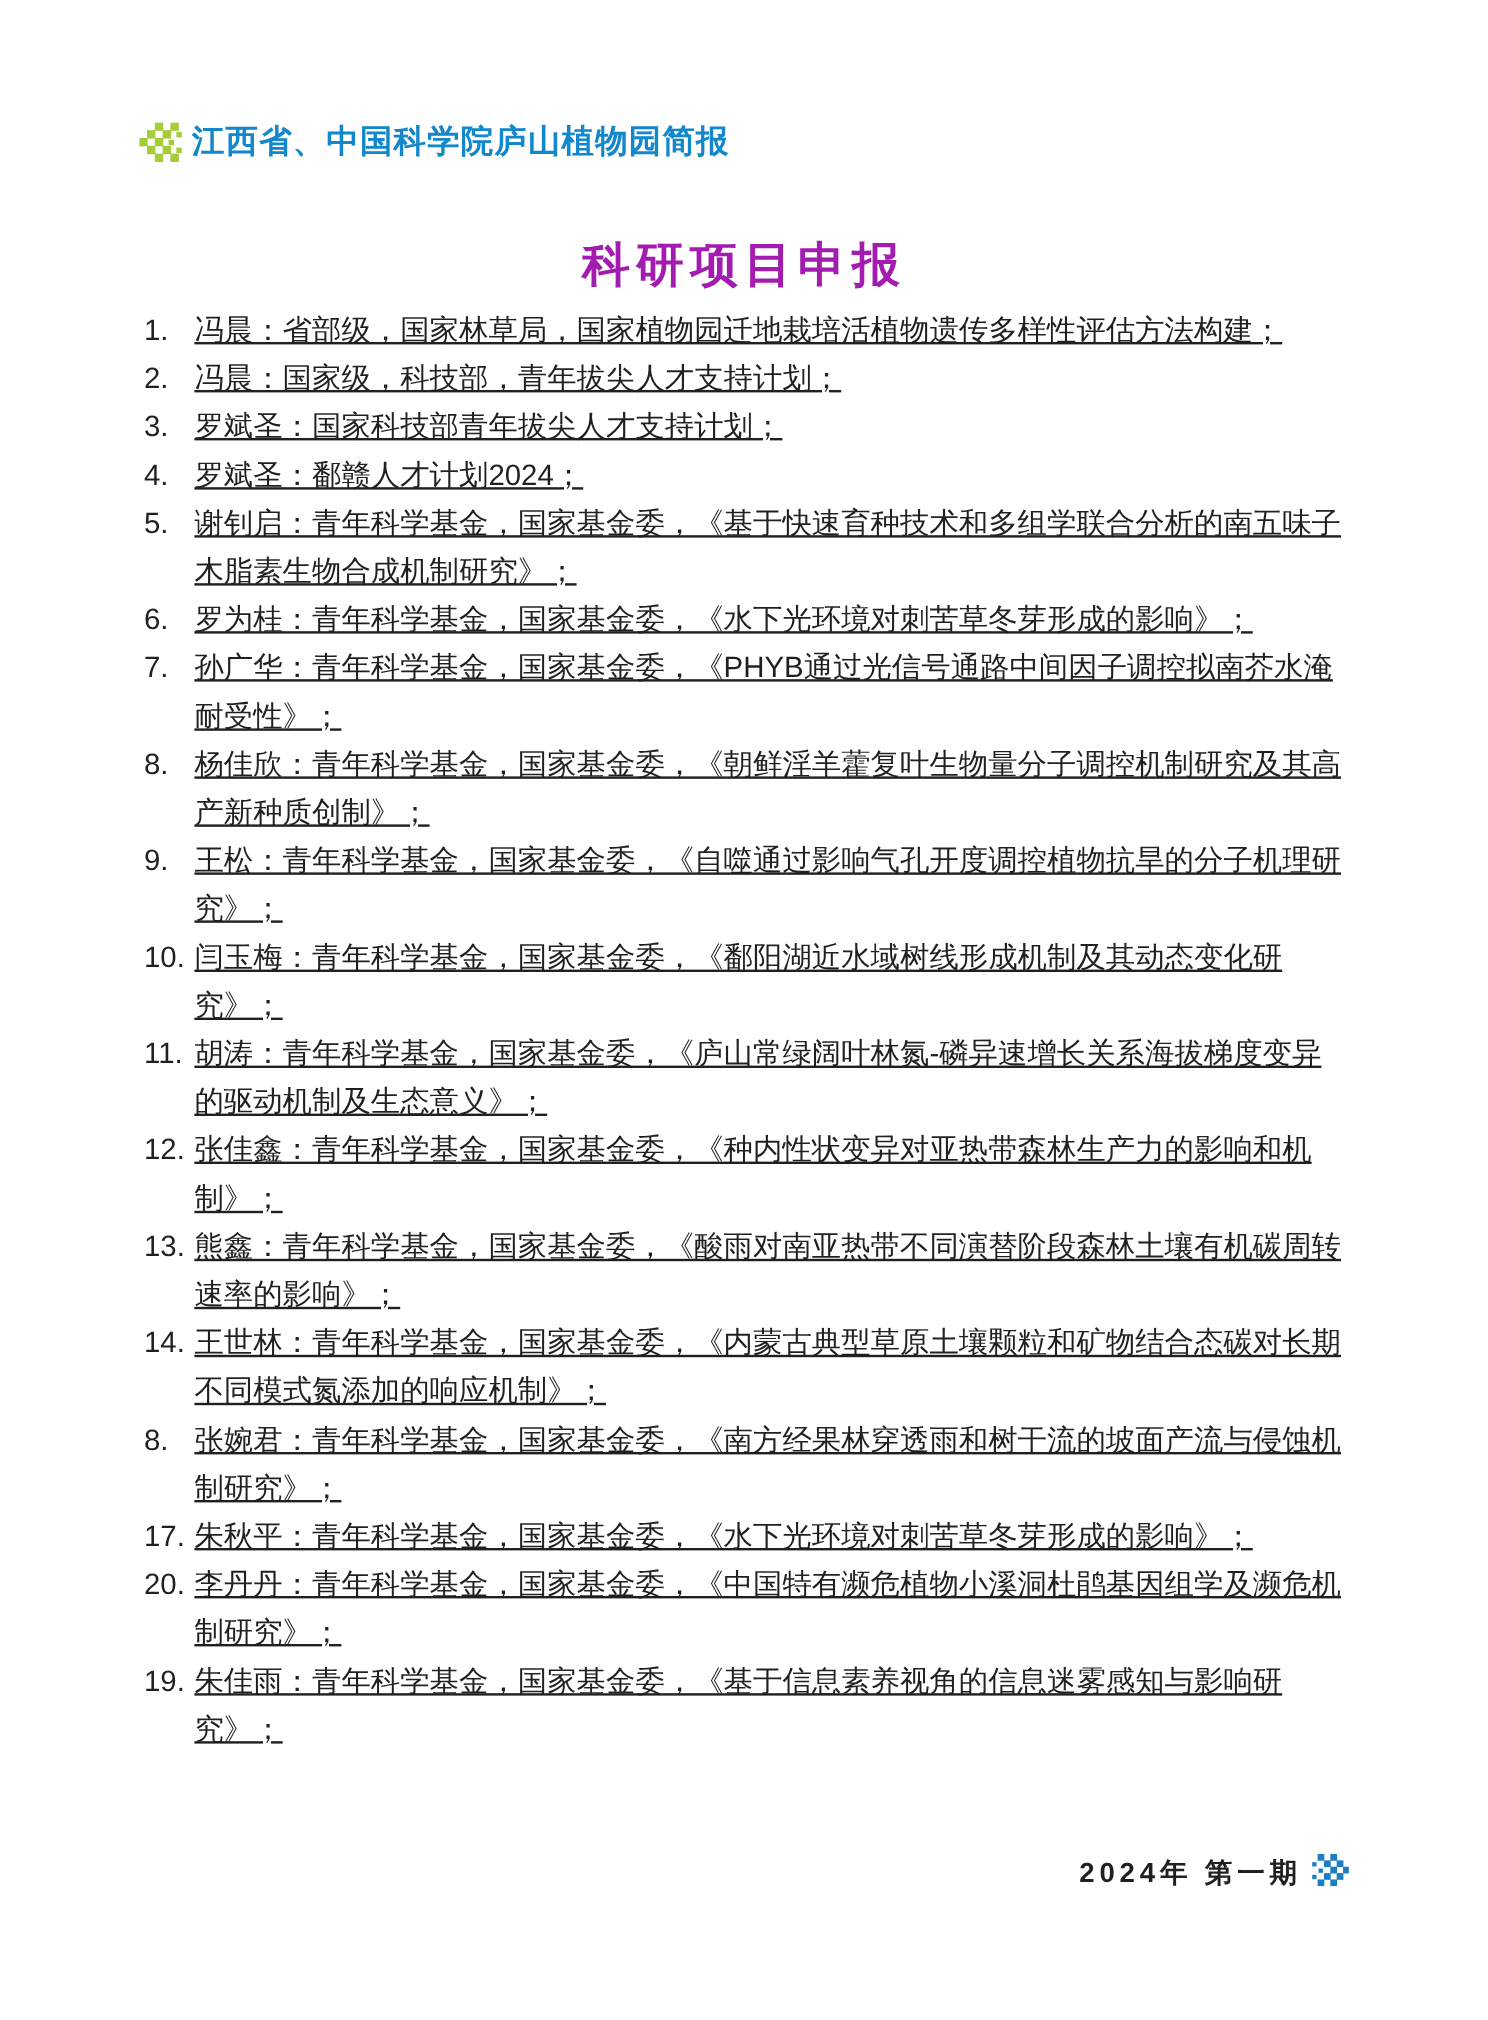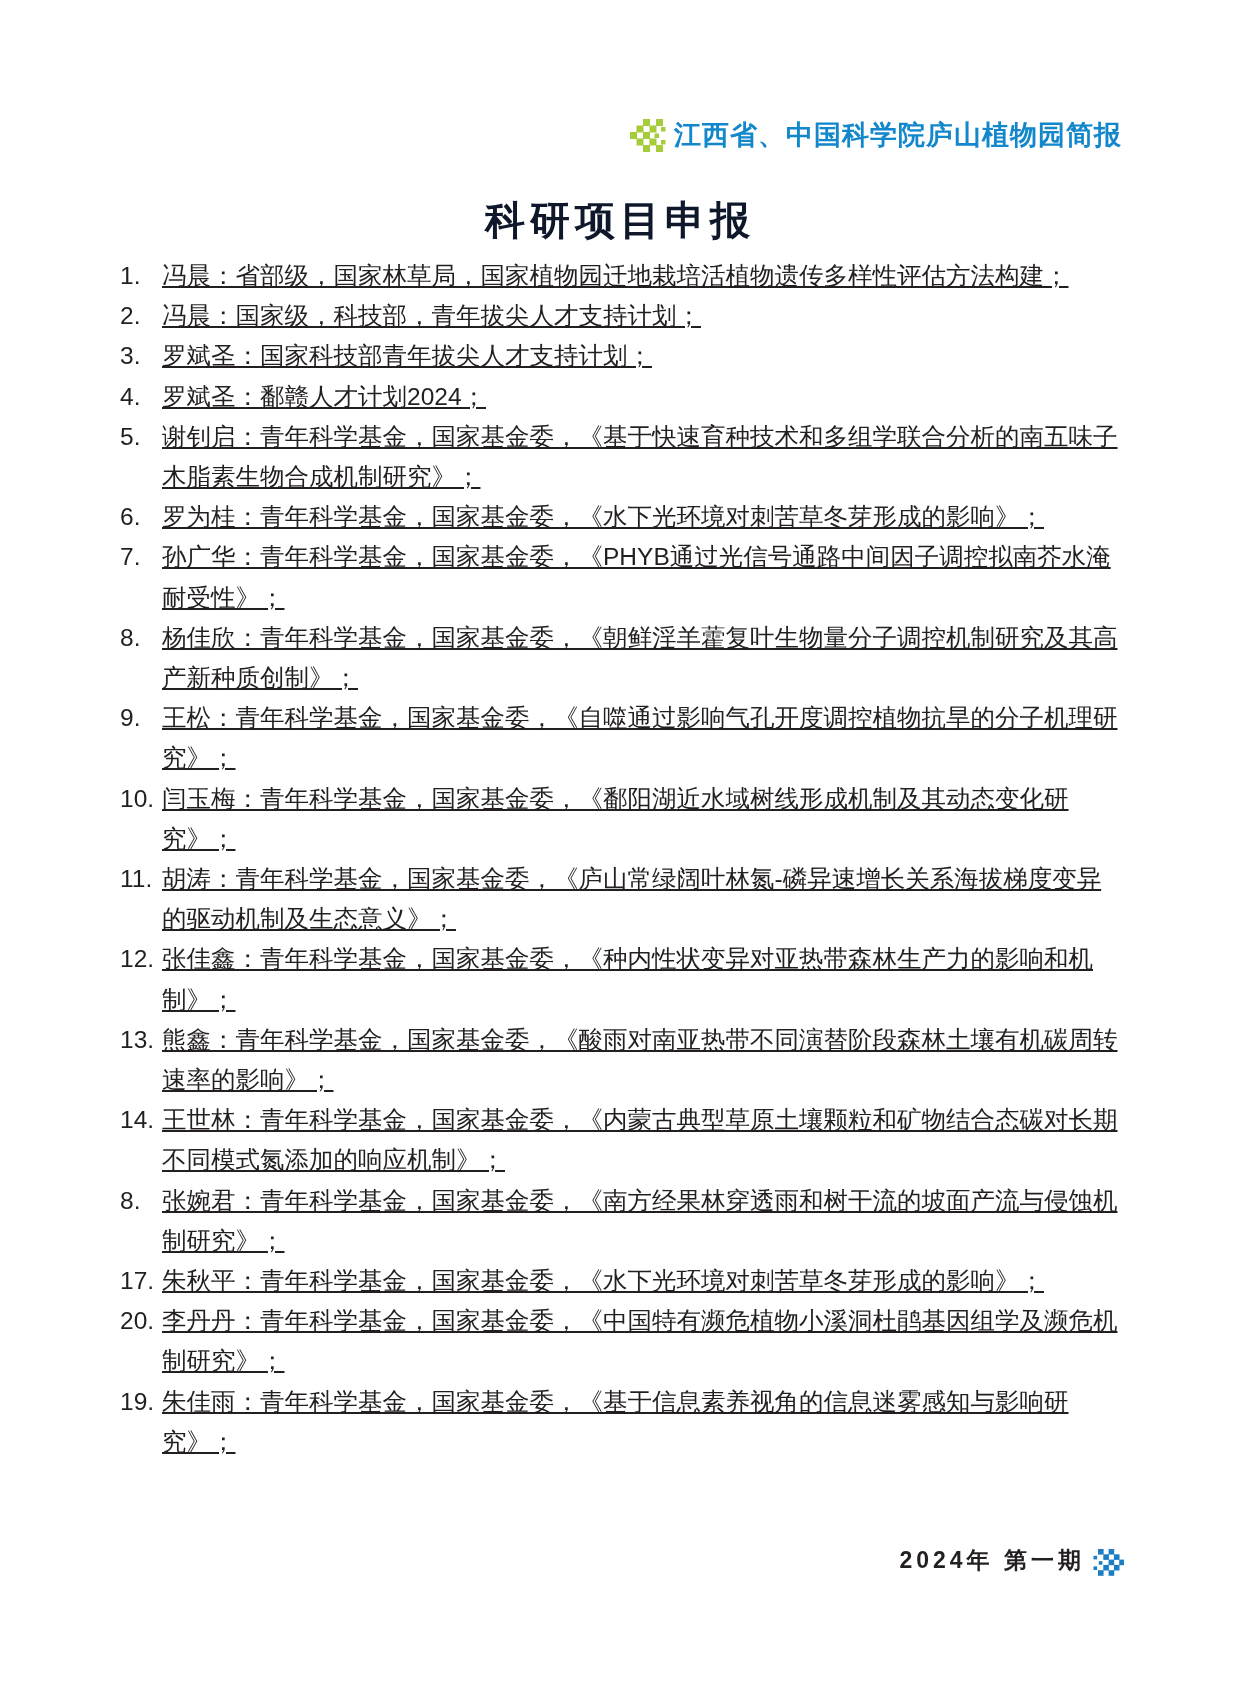--- a/index.html
+++ b/index.html
@@ -16,43 +16,41 @@
     background: #ffffff;
     overflow: hidden;
     color: #231f20;
   }
   .masthead {
     position: absolute;
     top: 100px;
     left: 116px;
     right: 118px;
     display: flex;
-    justify-content: flex-end;
     align-items: center;
     gap: 7px;
-    margin-top: 17px;
   }
   .masthead .logo-icon {
     flex: none;
     display: block;
   }
   .masthead .masthead-text {
     color: #1287cb;
     font-size: 27px;
     font-weight: bold;
     letter-spacing: 1px;
     white-space: nowrap;
   }
   .doc-title {
     position: absolute;
     top: 193px;
     left: 0;
     width: 100%;
     text-align: center;
-    color: #0f172a;
+    color: #a21caf;
     font-size: 40px;
     font-weight: bold;
     letter-spacing: 5px;
   }
   .project-list {
     position: absolute;
     top: 256px;
     left: 120px;
     width: 1002px;
     font-size: 24.5px;
@@ -72,21 +70,21 @@
     min-width: 0;
     text-decoration: underline;
   }
   .page-footer {
     position: absolute;
     top: 1545px;
     left: 120px;
     right: 116px;
     display: flex;
     justify-content: flex-end;
-    align-items: flex-end;
+    align-items: flex-start;
     gap: 8px;
   }
   .footer-issue {
     font-size: 23px;
     font-weight: bold;
     letter-spacing: 4px;
     color: #231f20;
     white-space: nowrap;
   }
   .footer-chevron {

